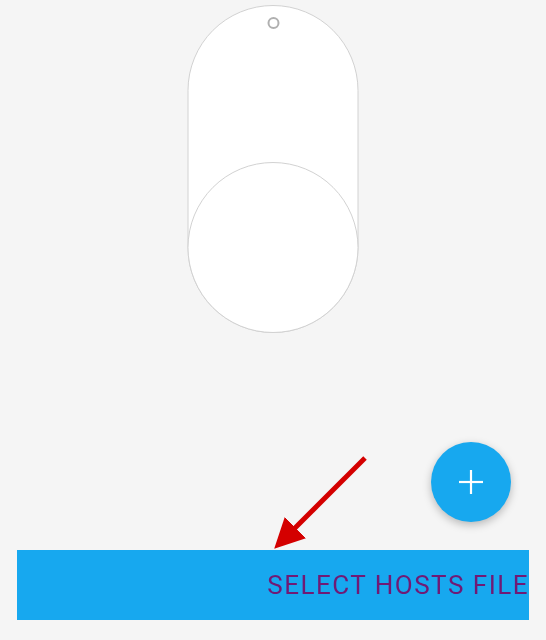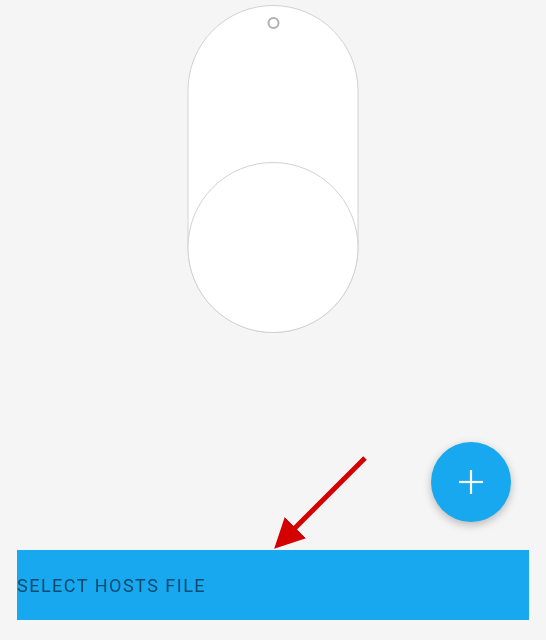--- a/index.html
+++ b/index.html
@@ -60,25 +60,25 @@
     }
     .fab svg { display: block; }
     .select-button {
       position: absolute;
       bottom: 20px;
       left: 17px;
       right: 17px;
       height: 70px;
       background: #17a8ef;
       border: none;
-      color: #0c4a6e;
-      font-size: 18px;
+      color: #701a75;
+      font-size: 26px;
       font-weight: 400;
       letter-spacing: 1.5px;
-      text-align: left;
+      text-align: right;
       cursor: pointer;
       font-family: inherit;
     }
     .arrow-annotation {
       position: absolute;
       left: 265px;
       top: 450px;
       pointer-events: none;
     }
   </style>

